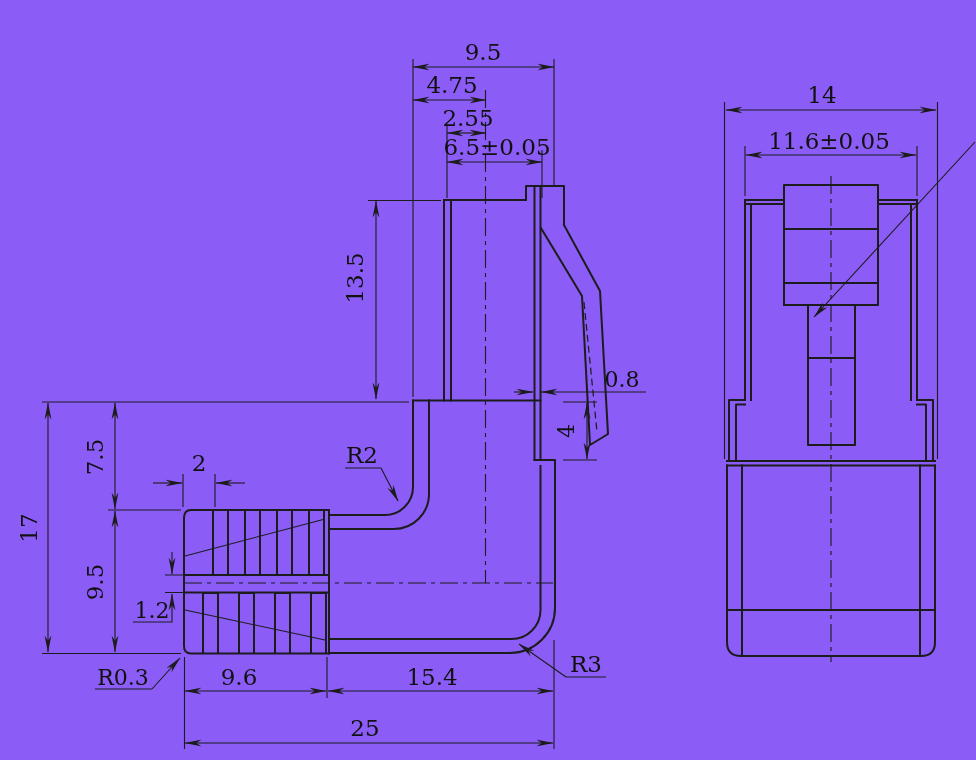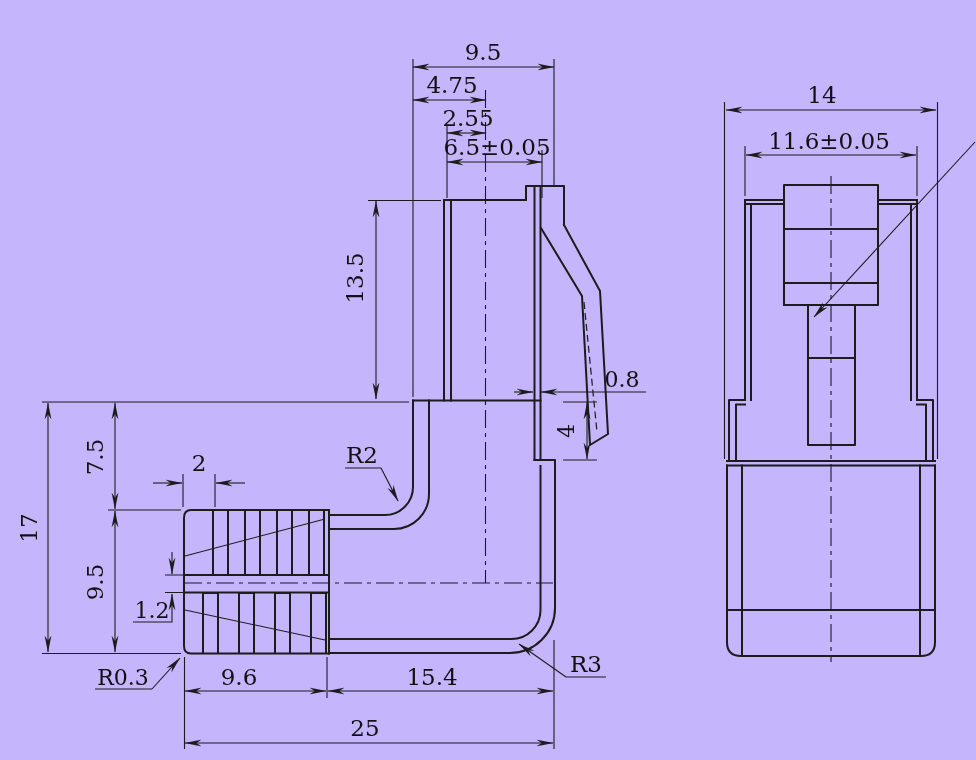--- a/index.html
+++ b/index.html
@@ -1,16 +1,16 @@
 <!DOCTYPE html>
 <html><head>
 <meta charset="utf-8">
 <style>
   html,body{margin:0;padding:0;background:#ffffff;}
-  .stage{position:relative;width:976px;height:760px;background:#c4b5fd;overflow:hidden;}
+  .stage{position:relative;width:976px;height:760px;background:#8b5cf6;overflow:hidden;}
   svg{display:block;}
   .outline{fill:none;stroke:#1c1c1c;stroke-width:2;stroke-linejoin:round;stroke-linecap:square;}
   .thin{fill:none;stroke:#1c1c1c;stroke-width:1.1;}
   .center{fill:none;stroke:#1c1c1c;stroke-width:1.1;stroke-dasharray:18 5 4 5;}
   .hidden-line{fill:none;stroke:#1c1c1c;stroke-width:1.2;stroke-dasharray:7 4;}
   .dim{fill:none;stroke:#1c1c1c;stroke-width:1.1;}
   text{font-family:"DejaVu Serif", "Liberation Serif", serif;font-size:23px;fill:#111;}
   .small{font-size:22px;}
 </style>
 </head>

